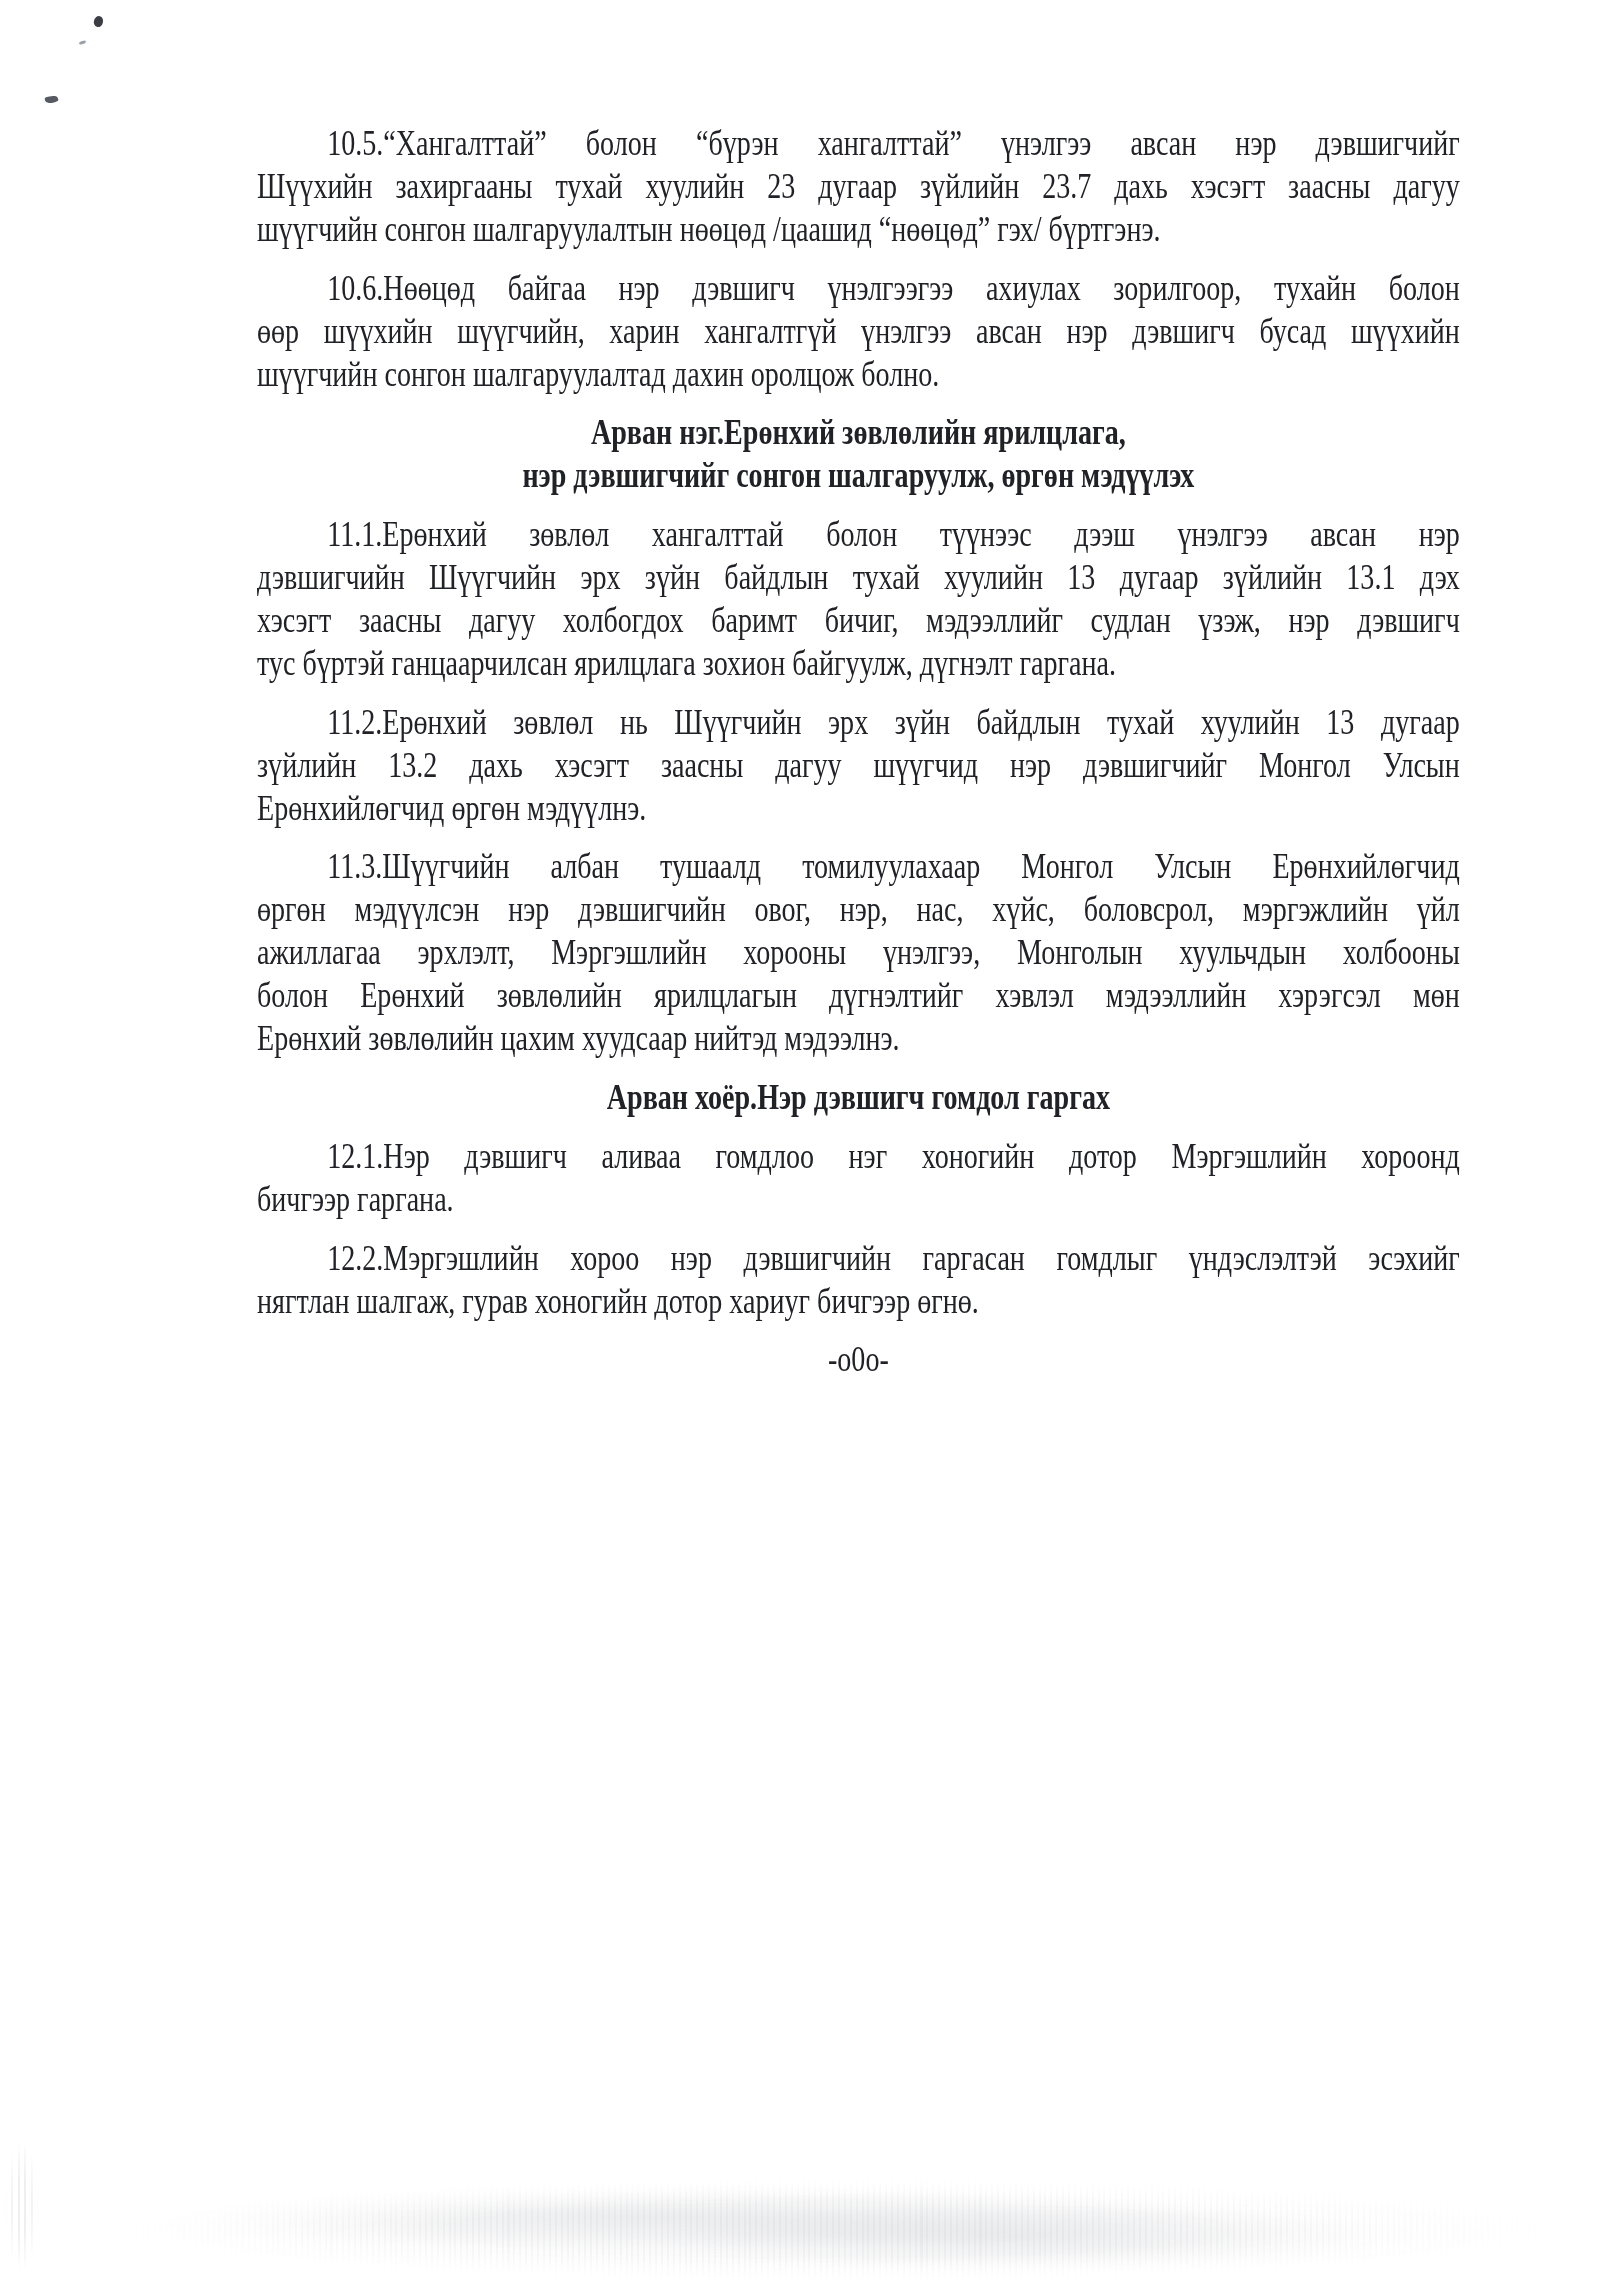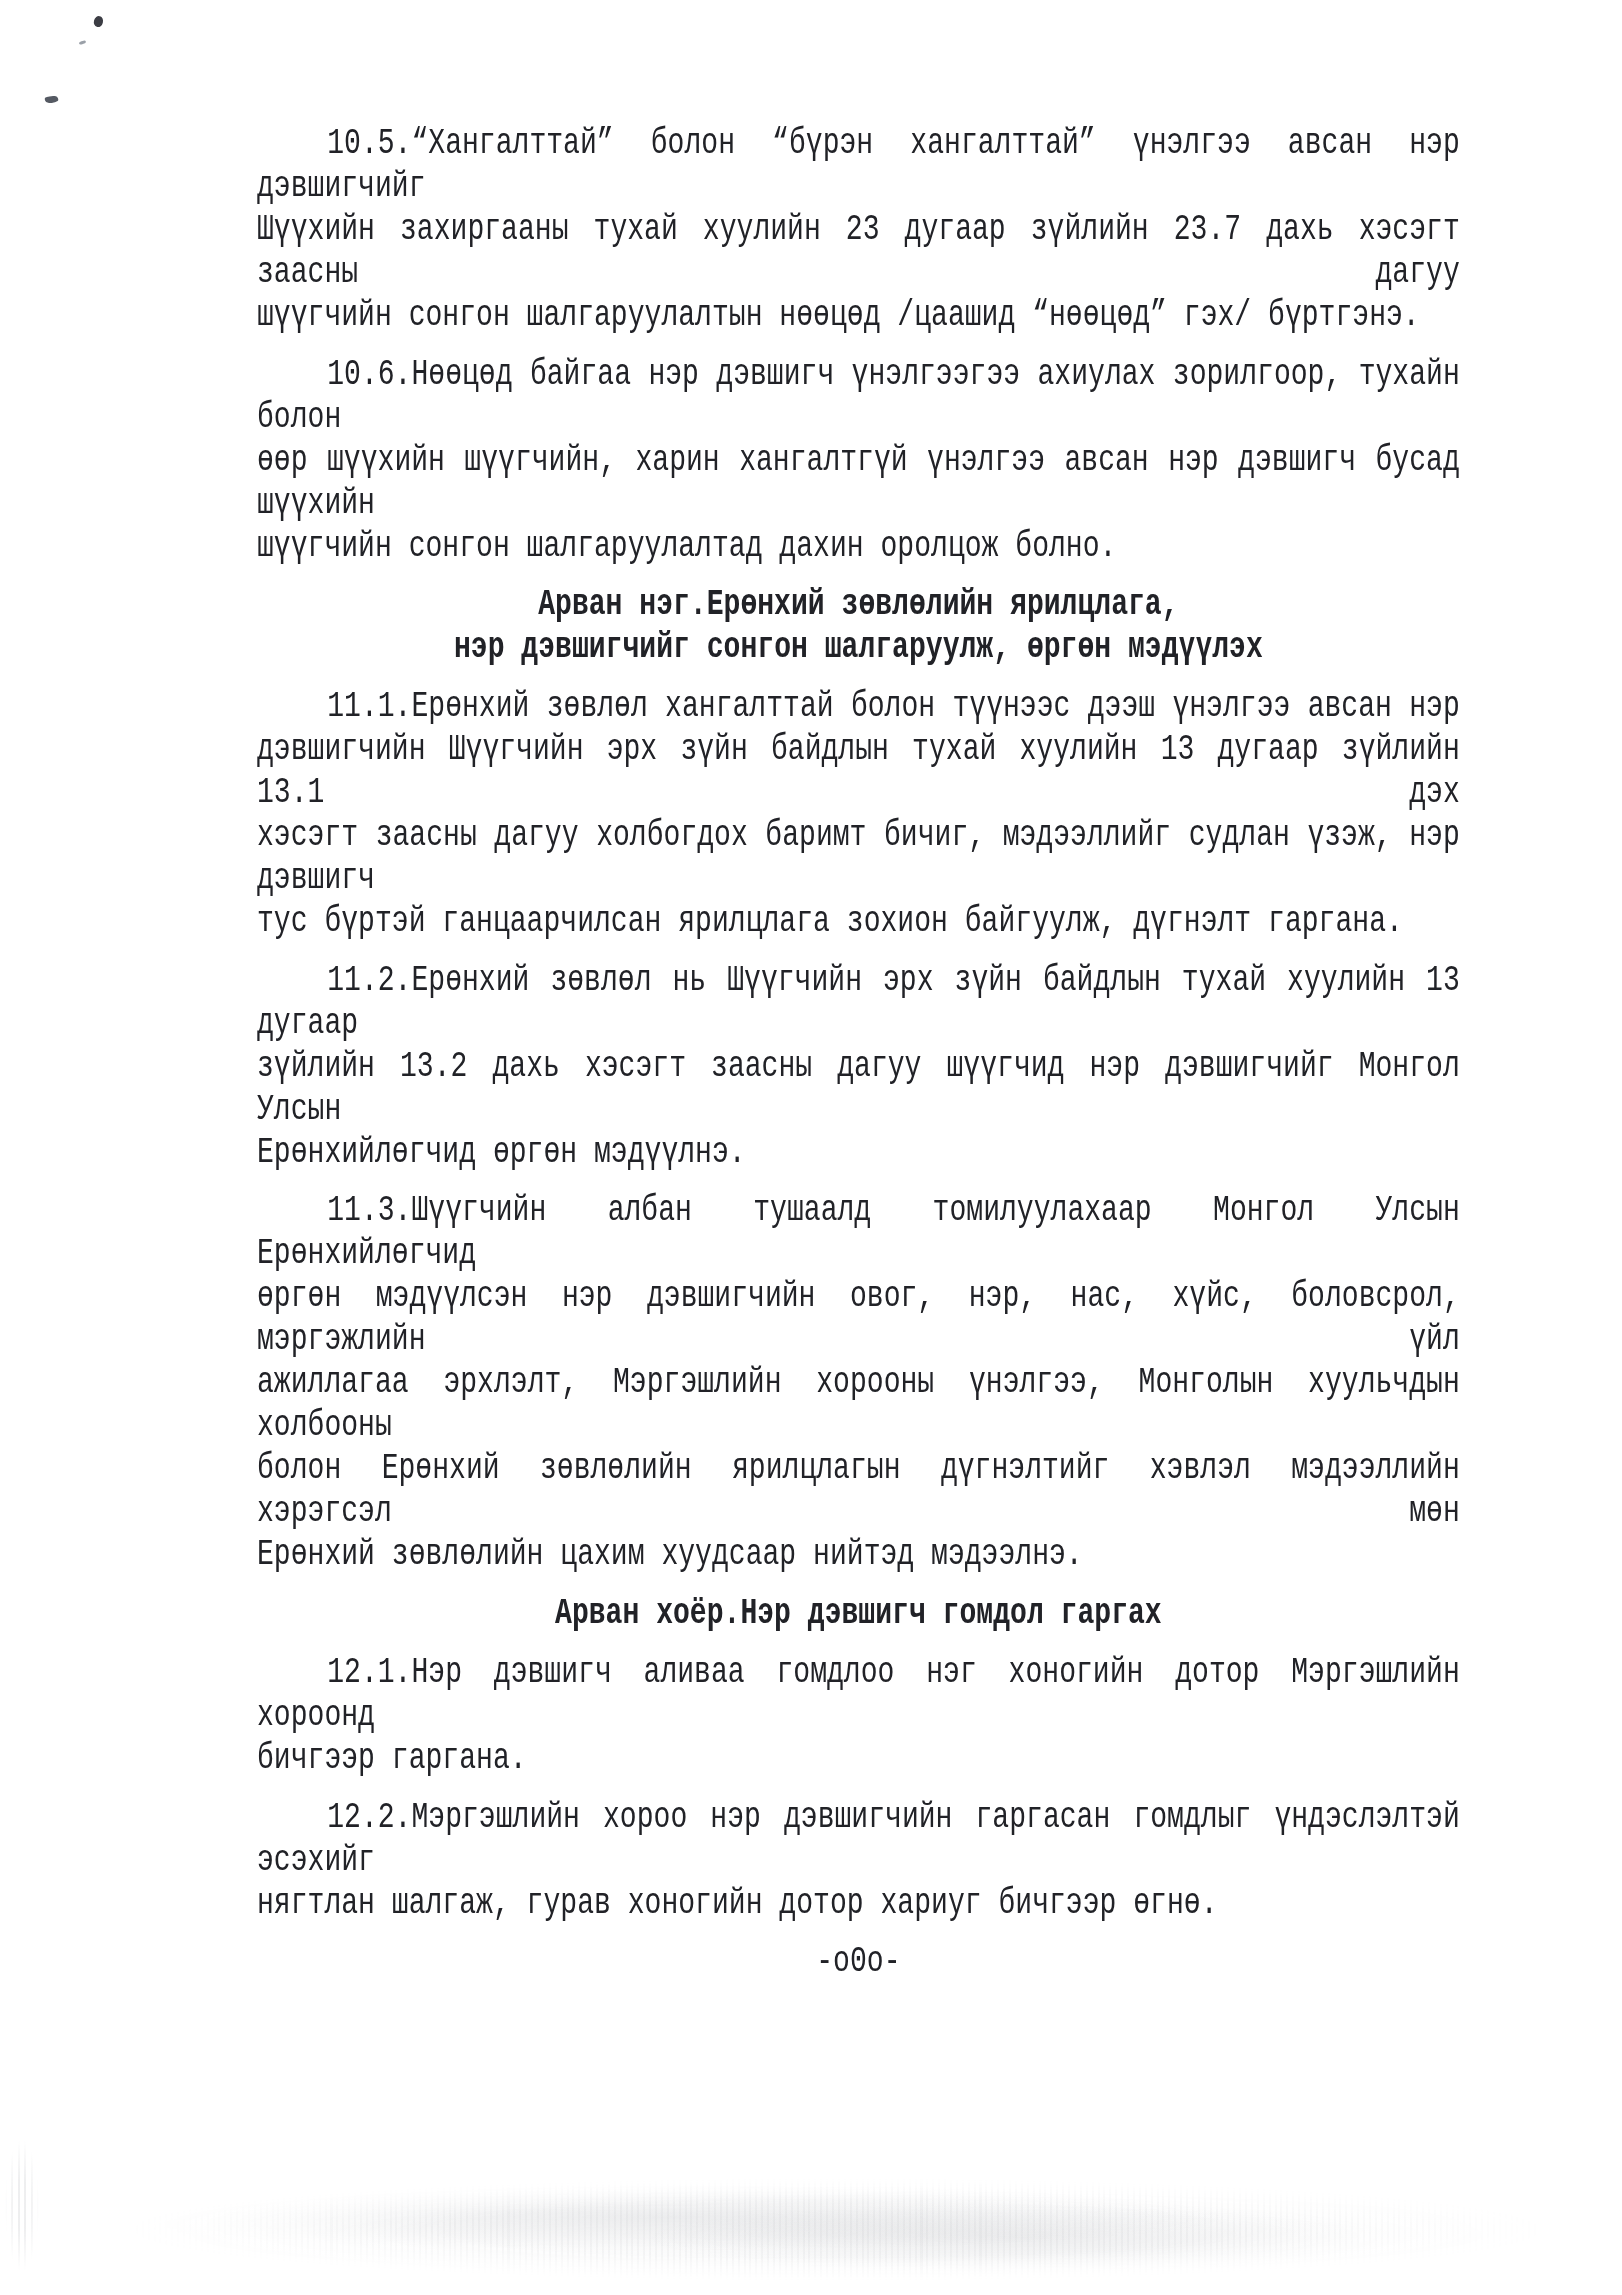--- a/index.html
+++ b/index.html
@@ -4,21 +4,21 @@
 <title>Scanned document page</title>
 <style>
   html, body { margin: 0; padding: 0; background: #ffffff; }
 
   .page {
     position: relative;
     width: 1622px;
     height: 2295px;
     background: #ffffff;
     overflow: hidden;
-    font-family: Liberation Mono, monospace;
+    font-family: Liberation Serif, serif;
     color: #212227;
   }
 
   
   .content {
     position: absolute;
     left: 257px;
     top: 122px;
     width: 1542px;
     transform: scaleX(0.78);

